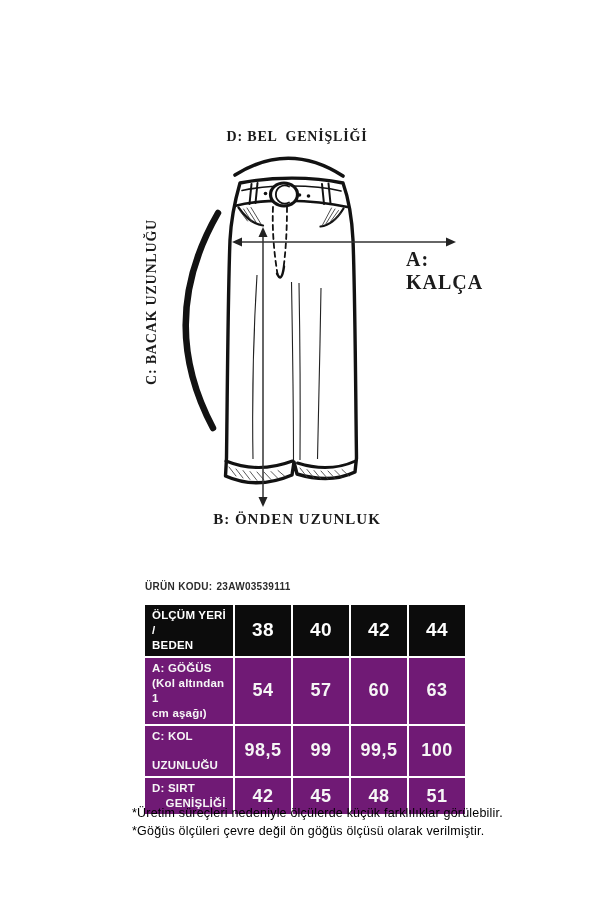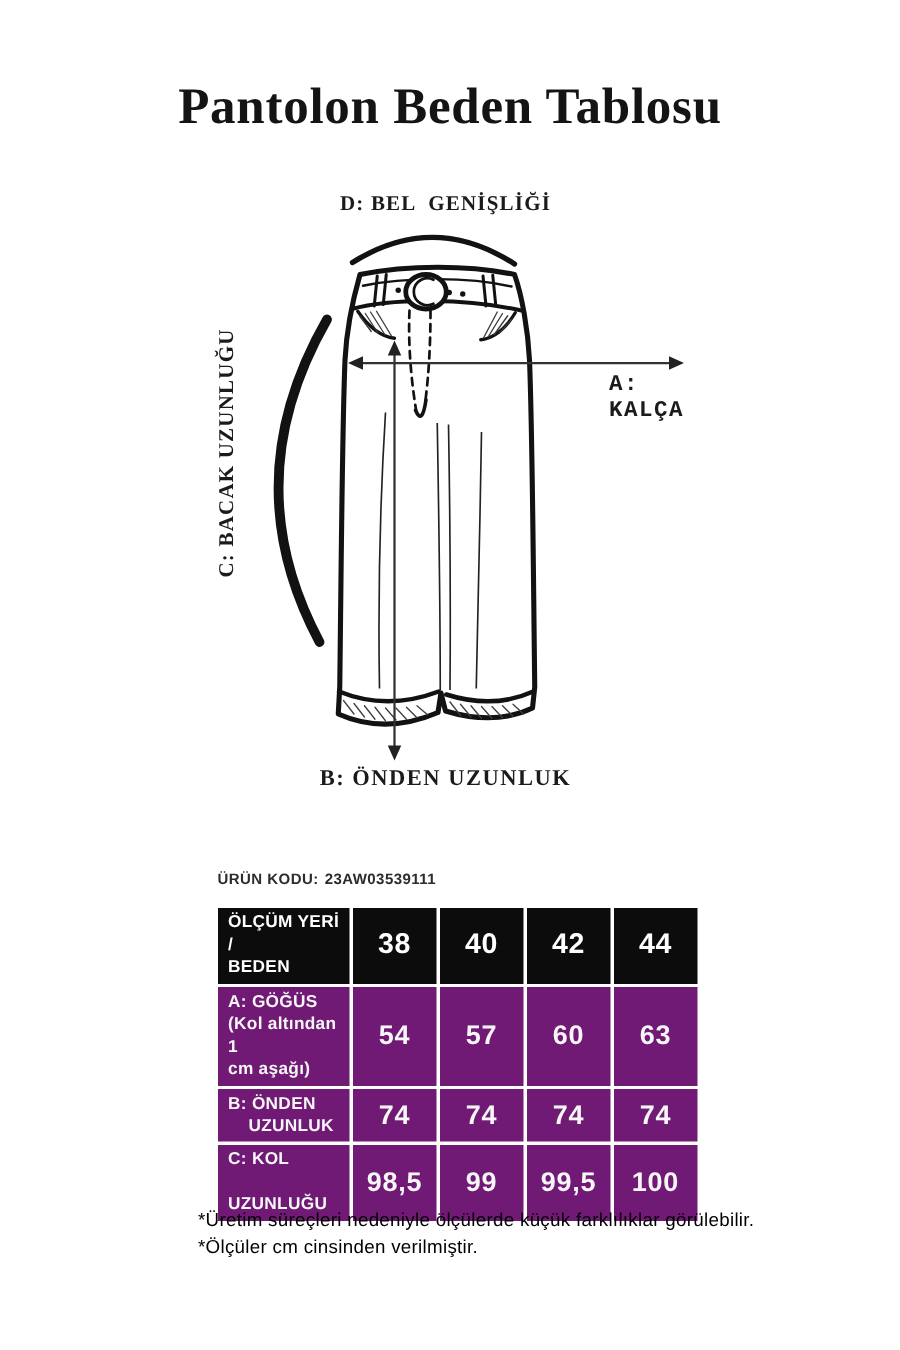--- a/index.html
+++ b/index.html
@@ -31,21 +31,21 @@
   .diagram { position: absolute; left: 0; top: 0; width: 476px; height: 560px; }
   .diagram svg { position: absolute; left: 0; top: 125px; }
   .dlabel {
     position: absolute;
     font-family: "Liberation Serif", serif;
     font-weight: bold;
     color: #1b1b1b;
     white-space: pre-wrap;
   }
   .lbl-d { top: 129px; left: 147px; width: 300px; text-align: center; font-size: 14px; letter-spacing: 0.8px; }
-  .lbl-a { top: 248px; left: 406px; font-size: 15px; letter-spacing: 1px; font-family: Liberation Mono, monospace; }
+  .lbl-a { top: 248px; left: 406px; font-size: 20px; letter-spacing: 1px; }
   .lbl-b { top: 511px; left: 147px; width: 300px; text-align: center; font-size: 15px; letter-spacing: 1px; }
   .lbl-c {
     top: 294px; left: -13px; width: 330px;
     text-align: center; font-size: 14px; letter-spacing: 0.8px;
     transform: rotate(-90deg);
     transform-origin: center;
   }
 
   
   .product-code {
@@ -117,21 +117,20 @@
     line-height: 18px;
     letter-spacing: 0.2px;
     color: #000000;
   }
 </style>
 </head>
 <body>
 
 <div class="page">
 
-  <h1 class="title">Pantolon Beden Tablosu</h1>
 
   <div class="diagram">
 
     <svg width="600" height="420" viewBox="0 0 600 420">
 
       <g fill="none" stroke="#121212" stroke-linecap="round">
         <path d="M 235 50 Q 289 16 343 51" stroke-width="3.6"></path>
       </g>
 
       <g fill="none" stroke="#121212" stroke-linecap="round">
@@ -264,37 +263,37 @@
     <tbody>
       <tr class="row-a">
         <td class="lbl-cell">A: GÖĞÜS
 (Kol altından 1
 cm aşağı)</td>
         <td class="val-cell">54</td>
         <td class="val-cell">57</td>
         <td class="val-cell">60</td>
         <td class="val-cell">63</td>
       </tr>
-      <tr class="row-b">
-        <td class="lbl-cell">B: ÖNDEN
-    UZUNLUK</td>
-        <td class="val-cell">74</td>
-        <td class="val-cell">74</td>
-        <td class="val-cell">74</td>
-        <td class="val-cell">74</td>
-      </tr>
       <tr class="row-c">
         <td class="lbl-cell">C: KOL
     UZUNLUĞU</td>
         <td class="val-cell">98,5</td>
         <td class="val-cell">99</td>
         <td class="val-cell">99,5</td>
         <td class="val-cell">100</td>
       </tr>
+      <tr class="row-d">
+        <td class="lbl-cell">D: SIRT
+    GENİŞLİĞİ</td>
+        <td class="val-cell">42</td>
+        <td class="val-cell">45</td>
+        <td class="val-cell">48</td>
+        <td class="val-cell">51</td>
+      </tr>
     </tbody>
   </table>
 
   <div class="footnotes">
     <div class="fn">*Üretim süreçleri nedeniyle ölçülerde küçük farklılıklar görülebilir.</div>
-    <div class="fn">*Ölçüler cm cinsinden verilmiştir.</div>
+    <div class="fn">*Göğüs ölçüleri çevre değil ön göğüs ölçüsü olarak verilmiştir.</div>
   </div>
 
 </div>
 
 </body></html>

